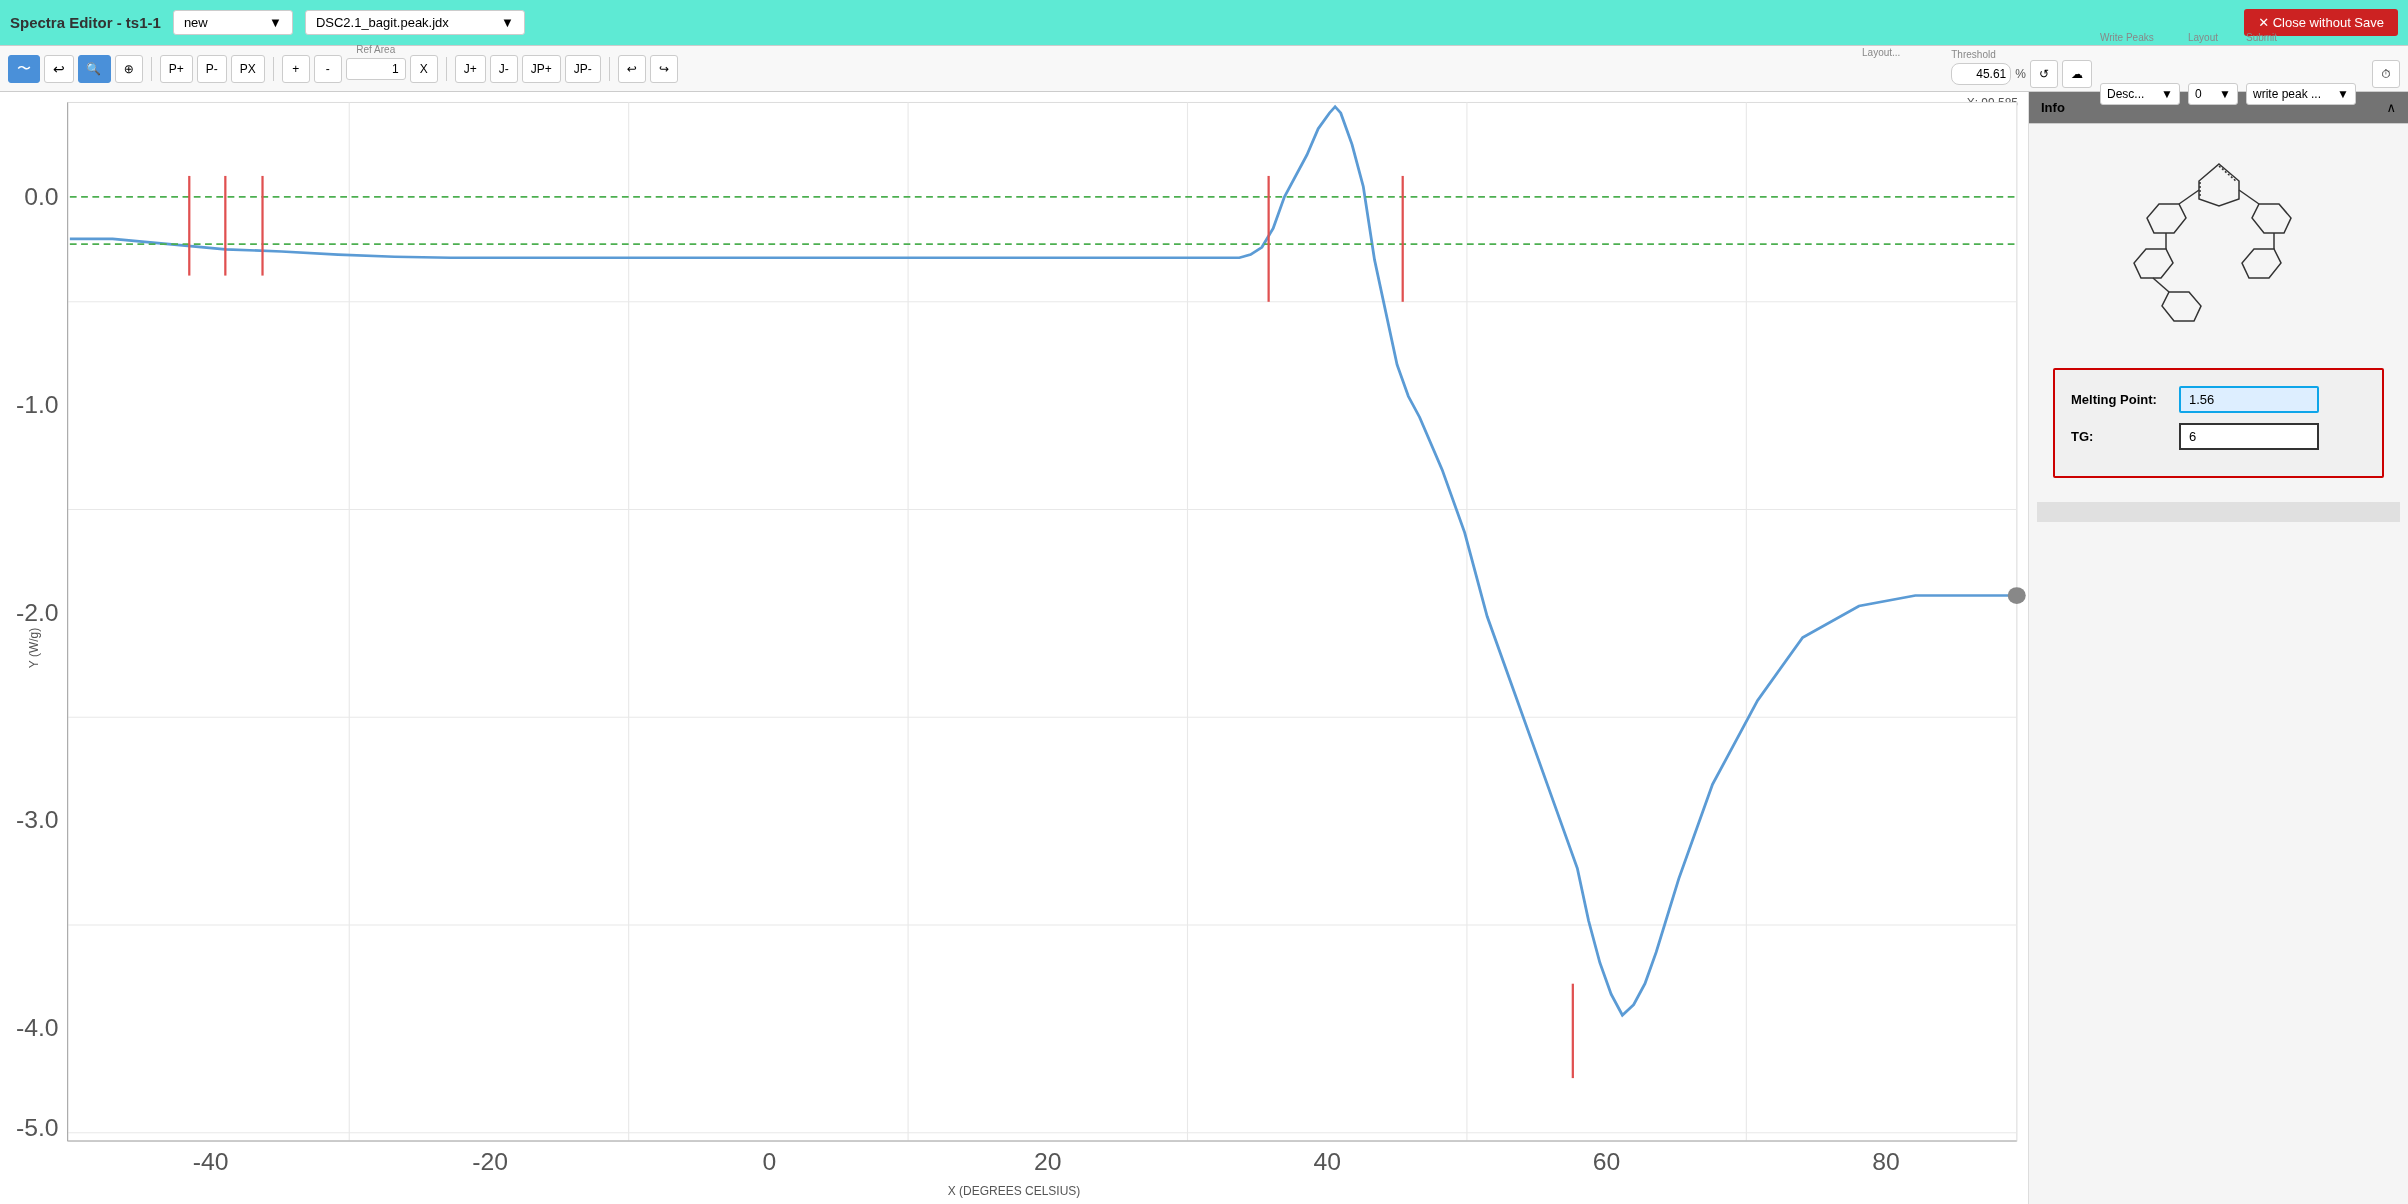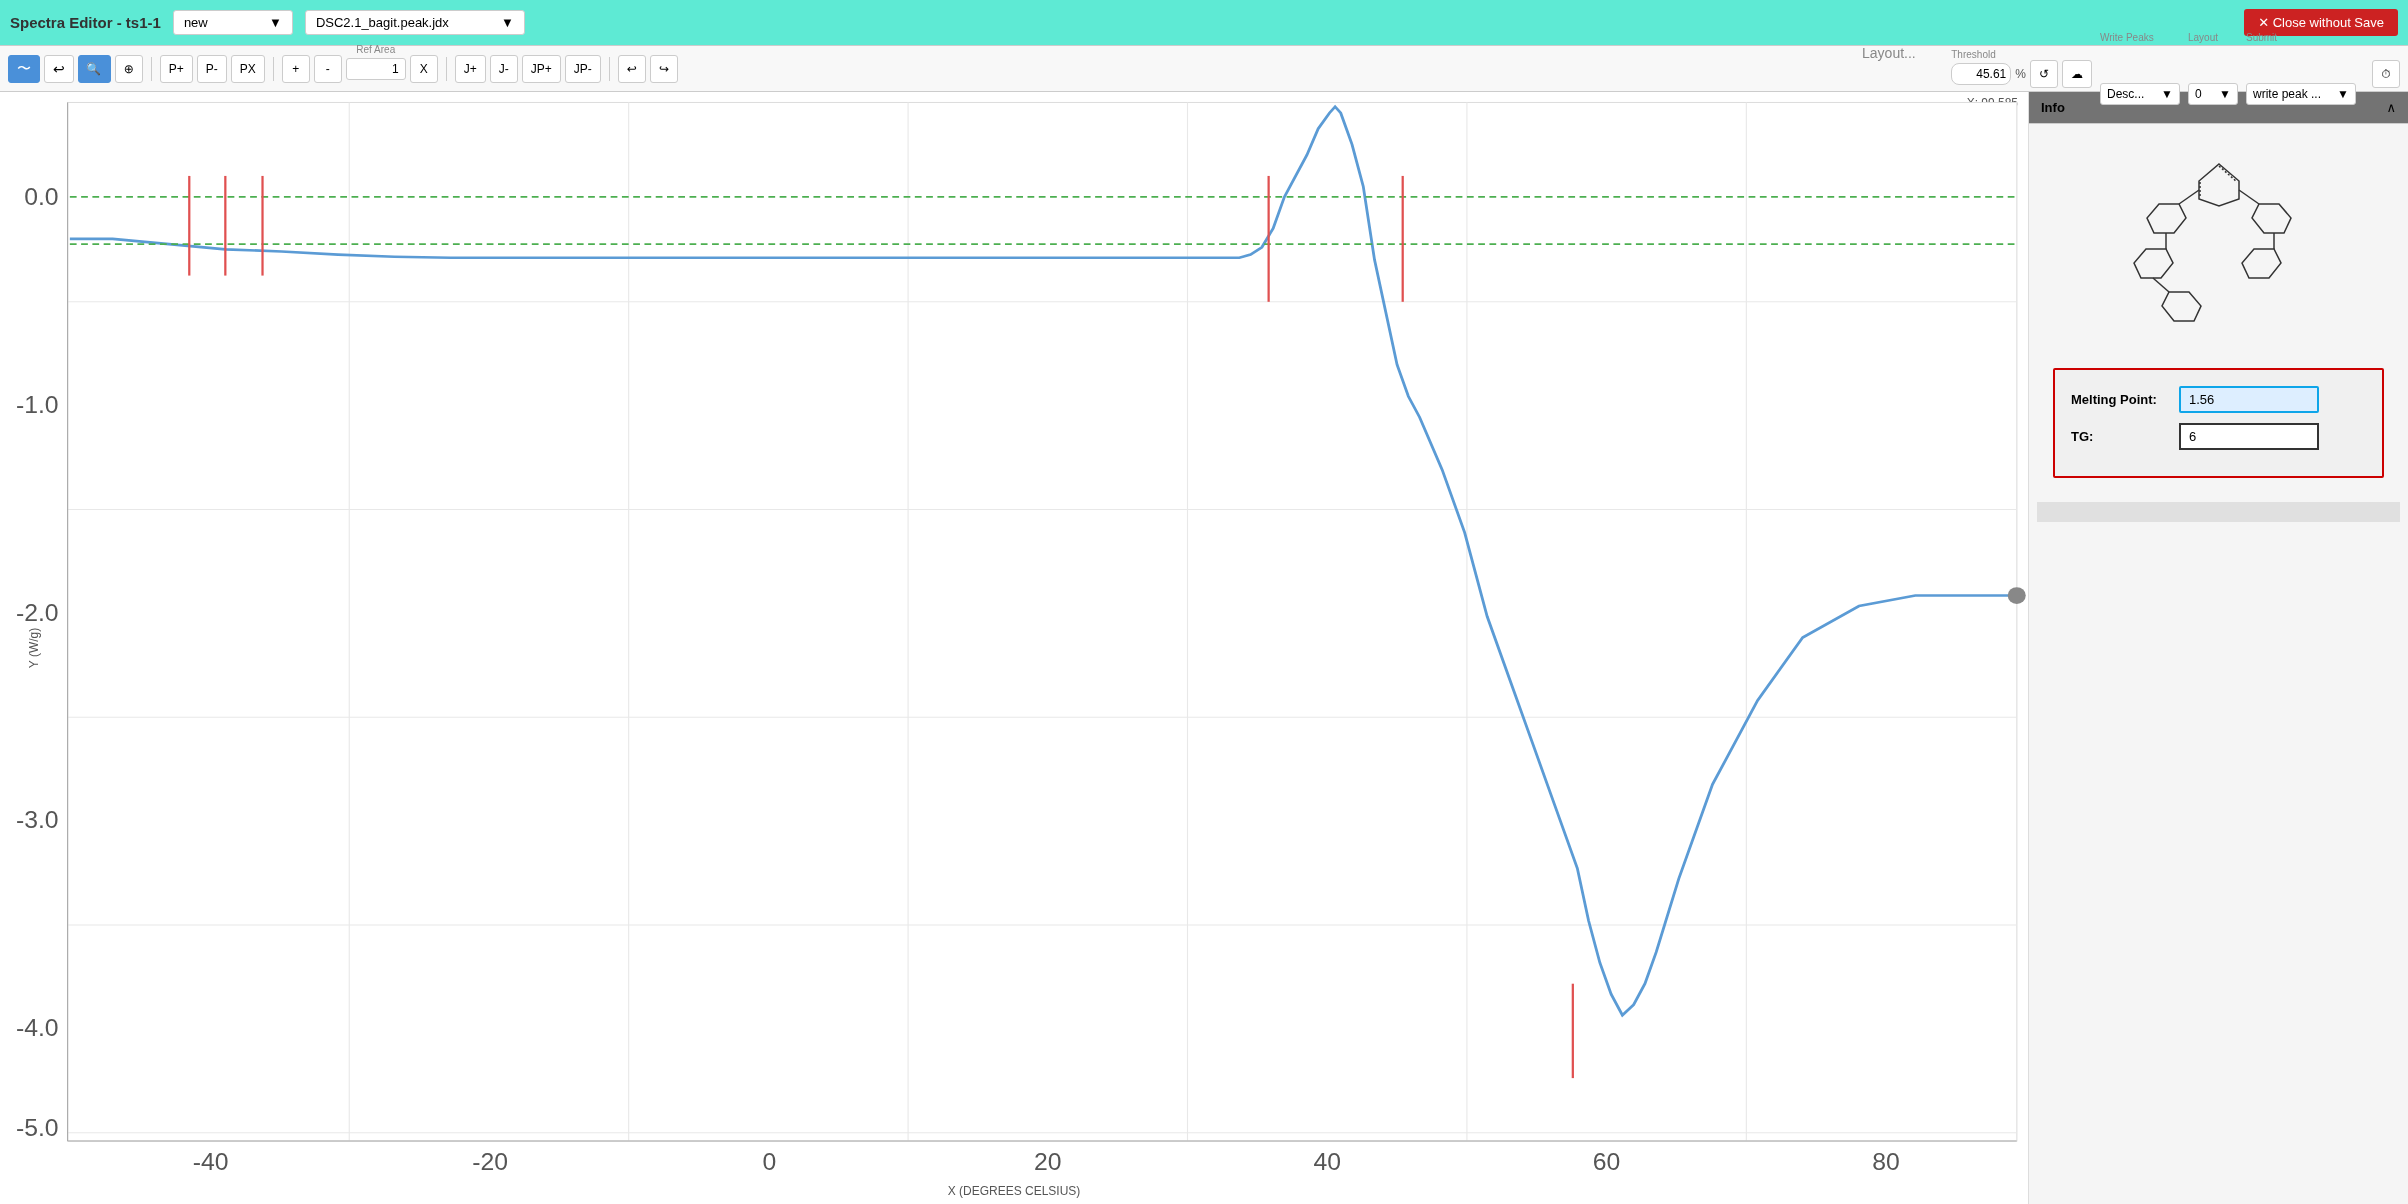--- a/index.html
+++ b/index.html
@@ -151,21 +151,21 @@
   <button class="tool-btn">JP+</button>
   <button class="tool-btn">JP-</button>
 
   <div class="toolbar-sep"></div>
 
   <button class="tool-btn">↩</button>
   <button class="tool-btn">↪</button>
 
   <div id="toolbar-right">
     <div style="display:flex;flex-direction:column;align-items:flex-start;">
-      <span style="font-size:14px;color:#888;margin-top:30px;">Layout...</span>
+      <span style="font-size:10px;color:#888;margin-top:30px;">Layout...</span>
       <div class="dropdown-sm">
         <span>DSC (D...</span>
         <span>▼</span>
       </div>
     </div>
 
     <div style="display:flex;flex-direction:column;align-items:flex-start;">
       <span style="font-size:10px;color:#888;">Threshold</span>
       <div style="display:flex;align-items:center;gap:4px;">
         <input class="number-input-sm" style="width: 60px;" value="45.61">

